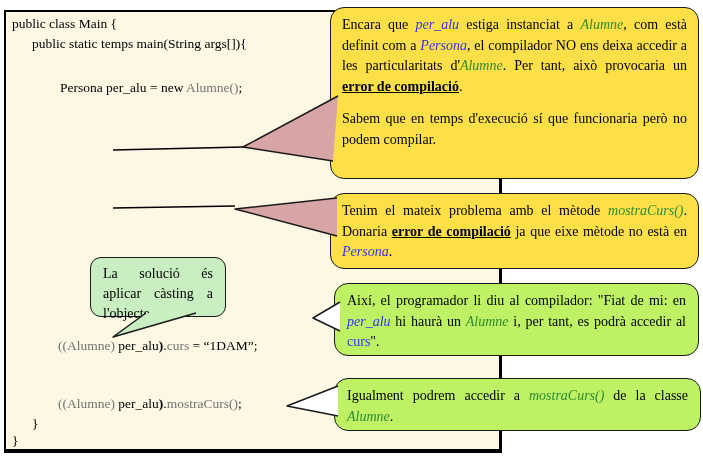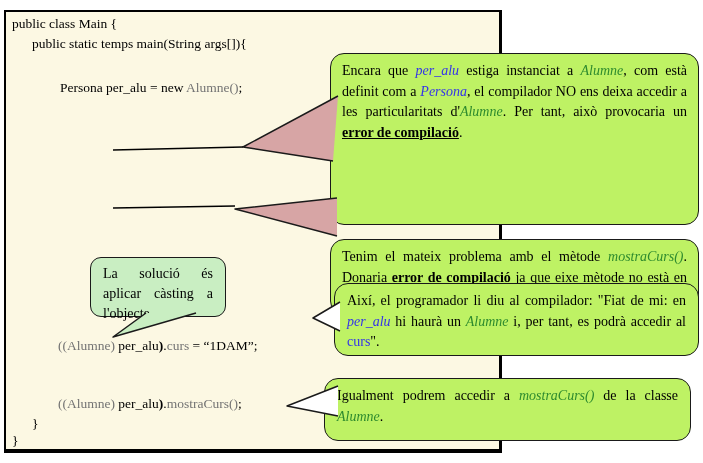--- a/index.html
+++ b/index.html
@@ -18,21 +18,21 @@
   .tk-green{color:#737373;margin-top:8px;}
   .tk-bold{font-weight:700;}
   
   .bubble{
     position:absolute;box-sizing:border-box;z-index:3;
     border:1.5px solid #1a1a1a;text-align:justify;
     font-size:14px;line-height:20.5px;
   }
   .bubble p{margin:0;}
   .bubble p + p{margin-top:12px;}
-  .pink{background:#bef264;border-radius:14px;padding:7px 11px;margin-top:46px;}
+  .pink{background:#fde047;border-radius:14px;padding:7px 11px;}
   .whiteb{background:#bef264;border-radius:14px;padding:7px 12px;}
   .greenb{background:#C9EEC2;border-radius:11px;padding:6px 12px;line-height:20px;}
   .b-var{color:#3434E8;font-style:italic;}
   .b-class{color:#2E8B2E;font-style:italic;}
   .b-blue{color:#3434E8;}
   .b-err{font-weight:700;text-decoration:underline;}
   
   .overlay{position:absolute;left:0;top:0;z-index:4;pointer-events:none;}
 </style>
 </head>
@@ -53,35 +53,36 @@
   <div class="code" style="left:58px;top:338px"><span class="tk-green">((Alumne) </span><span class="tk-blue">per_alu</span><span class="tk-bold">)</span><span>.</span><span class="tk-green">curs</span><span> = “1DAM”;</span></div>
 
   <div class="code" style="left:58px;top:396px"><span class="tk-green">((Alumne) </span><span class="tk-blue">per_alu</span><span class="tk-bold">)</span><span>.</span><span class="tk-green">mostraCurs()</span><span>;</span></div>
 
   <div class="code" style="left:32px;top:416px"><span>}</span></div>
 
   <div class="code" style="left:12px;top:433px"><span>}</span></div>
 
   <div class="bubble pink" style="left:330px;top:7px;width:369px;height:172px">
     <p><span>Encara que </span><span class="b-var">per_alu</span><span> estiga instanciat a </span><span class="b-class">Alumne</span><span>, com està definit com a </span><span class="b-var">Persona</span><span>, el compilador NO ens deixa accedir a les particularitats d'</span><span class="b-class">Alumne</span><span>. Per tant, això provocaria un </span><span class="b-err">error de compilació</span><span>.</span></p>
+    <p><span>Sabem que en temps d'execució sí que funcionaria però no podem compilar.</span></p>
   </div>
 
   <div class="bubble pink" style="left:330px;top:193px;width:369px;height:76px">
     <p><span>Tenim el mateix problema amb el mètode </span><span class="b-class">mostraCurs()</span><span>. Donaria </span><span class="b-err">error de compilació</span><span> ja que eixe mètode no està en </span><span class="b-var">Persona</span><span>.</span></p>
   </div>
 
   <div class="bubble greenb" style="left:90px;top:257px;width:136px;height:60px">
     <p><span>La solució és aplicar càsting a l'objecte</span></p>
   </div>
 
   <div class="bubble whiteb" style="left:334px;top:283px;width:365px;height:73px">
     <p><span>Així, el programador li diu al compilador: "Fiat de mi: en </span><span class="b-var">per_alu</span><span> hi haurà un </span><span class="b-class">Alumne</span><span> i, per tant, es podrà accedir al </span><span class="b-blue">curs</span><span>".</span></p>
   </div>
 
-  <div class="bubble whiteb" style="left:324px;top:378px;width:367px;height:63px">
+  <div class="bubble whiteb" style="left:334px;top:378px;width:367px;height:53px">
     <p><span>Igualment podrem accedir a </span><span class="b-class">mostraCurs()</span><span> de la classe </span><span class="b-class">Alumne</span><span>.</span></p>
   </div>
 
   <svg class="overlay" width="703" height="463" viewBox="0 0 703 463">
     <path d="M338,96 L243,147 L333,161" fill="#D7A5A5" stroke="#1a1a1a" stroke-width="1.5" stroke-linejoin="round"></path>
     <path d="M337,198 L235,209 L337,236" fill="#D7A5A5" stroke="#1a1a1a" stroke-width="1.5" stroke-linejoin="round"></path>
     <path d="M146,313 L113,337 L196,313" fill="#C9EEC2" stroke="#1a1a1a" stroke-width="1.5" stroke-linejoin="round"></path>
     <path d="M340,302 L313,318 L340,331" fill="#FFFFFF" stroke="#1a1a1a" stroke-width="1.5" stroke-linejoin="round"></path>
     <path d="M338,386 L287,406 L338,416" fill="#FFFFFF" stroke="#1a1a1a" stroke-width="1.5" stroke-linejoin="round"></path>
     <line x1="113" y1="150" x2="243" y2="147" stroke="#000" stroke-width="1.5"></line>

